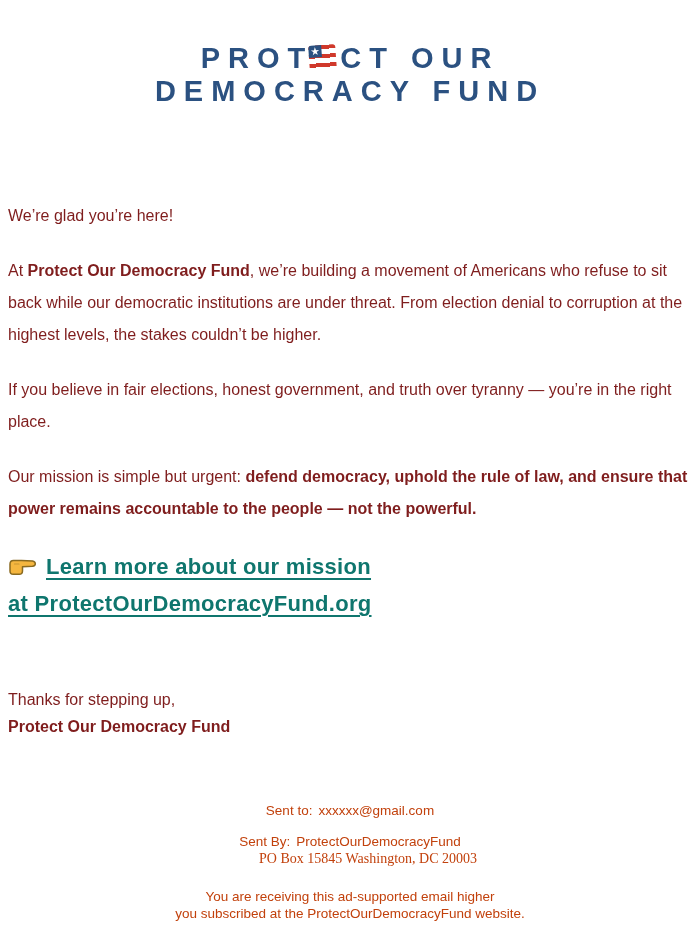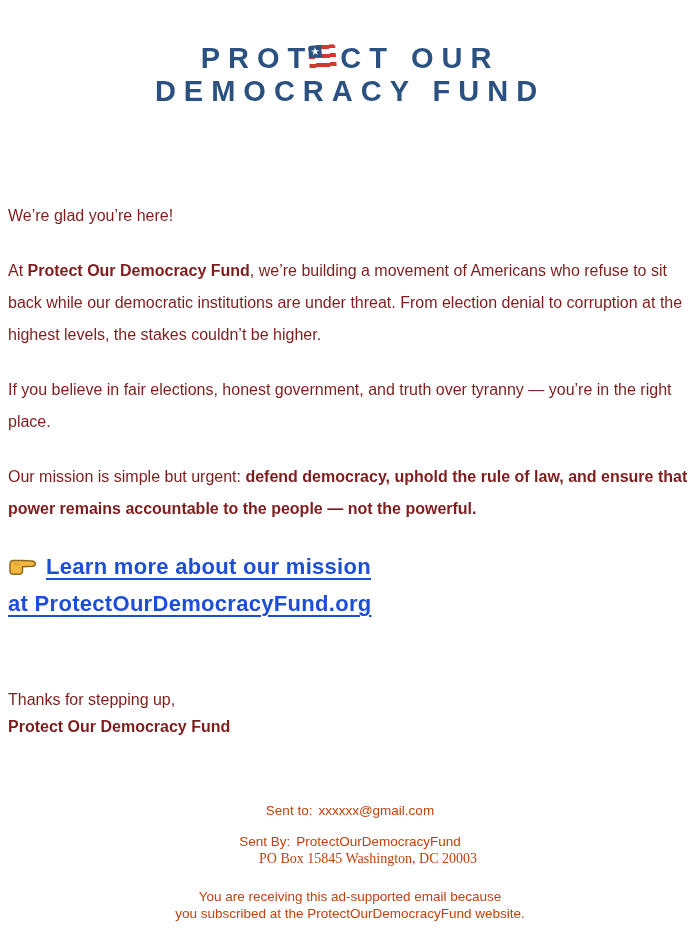--- a/index.html
+++ b/index.html
@@ -36,21 +36,21 @@
   
   .content { padding:0 8px; margin-top:92px; }
   .content p {
     font-size:16px; line-height:32px; margin:0 0 23px 0; color:#7f1d1d;
   }
   .content p strong { font-weight:700; }
 
   .cta { margin:14px 0 0 0; }
   .cta-link {
     font-size:22px; line-height:37px; font-weight:700;
-    color:#1d4ed8; text-decoration:underline;
+    color:#0f766e; text-decoration:underline;
     text-underline-offset:4px; letter-spacing:0.3px;text-align:right;
   }
   .hand { display:inline-block; margin-right:9px; vertical-align:-3px; }
 
   .signoff { margin-top:64px !important; line-height:27px !important; }
 
   
   .footer {
     margin-top:62px; text-align:center;
     font-size:13.5px; line-height:17px; color:#c2410c;
@@ -101,19 +101,19 @@
     </div>
 
     <div class="f-group">
       <div>
         <span class="f-label">Sent By:</span><span>ProtectOurDemocracyFund</span>
       </div>
       <div class="f-address">PO Box 15845 Washington, DC 20003</div>
     </div>
 
     <div class="f-group" style="margin-top:20px;">
-      <div>You are receiving this ad-supported email because</div>
+      <div>You are receiving this ad-supported email higher</div>
       <div>you subscribed at the ProtectOurDemocracyFund website.</div>
     </div>
 
   </div>
 
 </div>
 
 </body></html>

